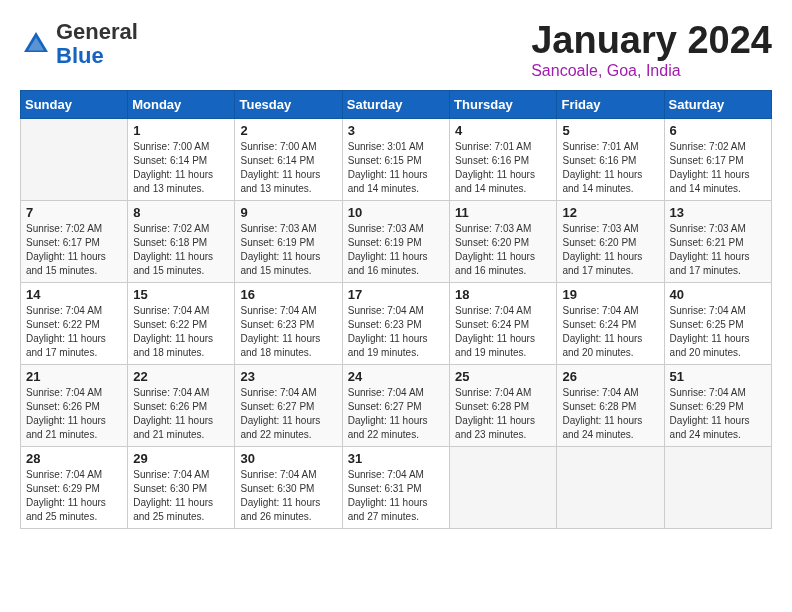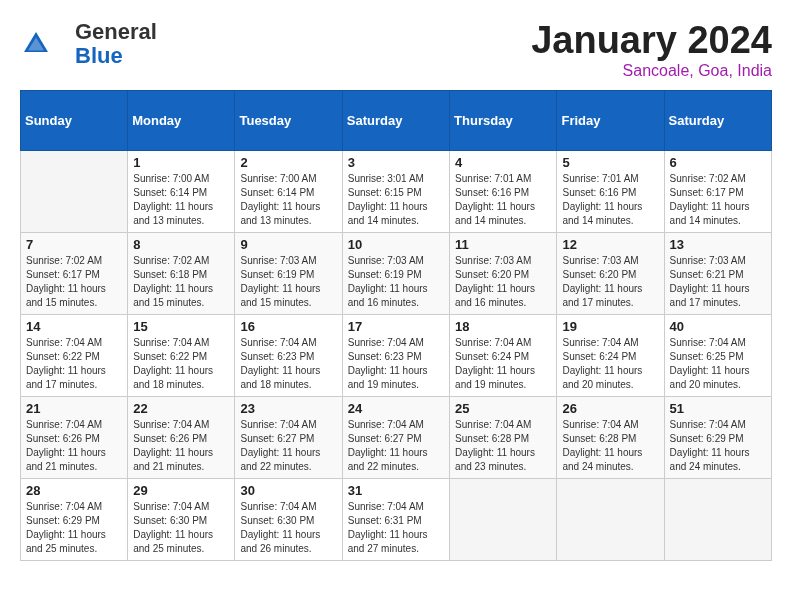--- a/index.html
+++ b/index.html
@@ -12,41 +12,39 @@
     }
     .header-section {
       display: flex;
       justify-content: space-between;
       align-items: flex-start;
       margin-bottom: 10px;
     }
     .logo-area {
       display: flex;
       align-items: center;
-      gap: 19px;
     }
     .logo-text {
       font-size: 22px;
       font-weight: bold;
       color: #1a1a1a;
       line-height: 1.1;
     }
     .logo-text .general {
       color: #333;
     }
     .logo-text .blue {
       color: #1565c0;
     }
     .logo-icon {
       width: 32px;
       height: 32px;
       margin-right: 4px;
     }
     .title-area {
-      text-align: right;
     }
     .calendar-title {
       font-size: 38px;
       font-weight: bold;
       color: #222;
       line-height: 1.1;
     }
     .calendar-subtitle {
       font-size: 16px;
       color: #a21caf;
@@ -54,21 +52,21 @@
     .calendar-table {
       width: 100%;
       border-collapse: collapse;
       border: 1px solid #ccc;
     }
     .calendar-table th {
       background-color: #1565c0;
       color: #fff;
       font-size: 13px;
       font-weight: bold;
-      padding: 22px 4px;
+      padding: 6px 4px;
       text-align: left;
       border: 1px solid #1255a0;
     }
     .calendar-table td {
       vertical-align: top;
       border: 1px solid #ccc;
       padding: 4px 5px;
       width: 108px;
       min-height: 80px;
       background: #fff;

